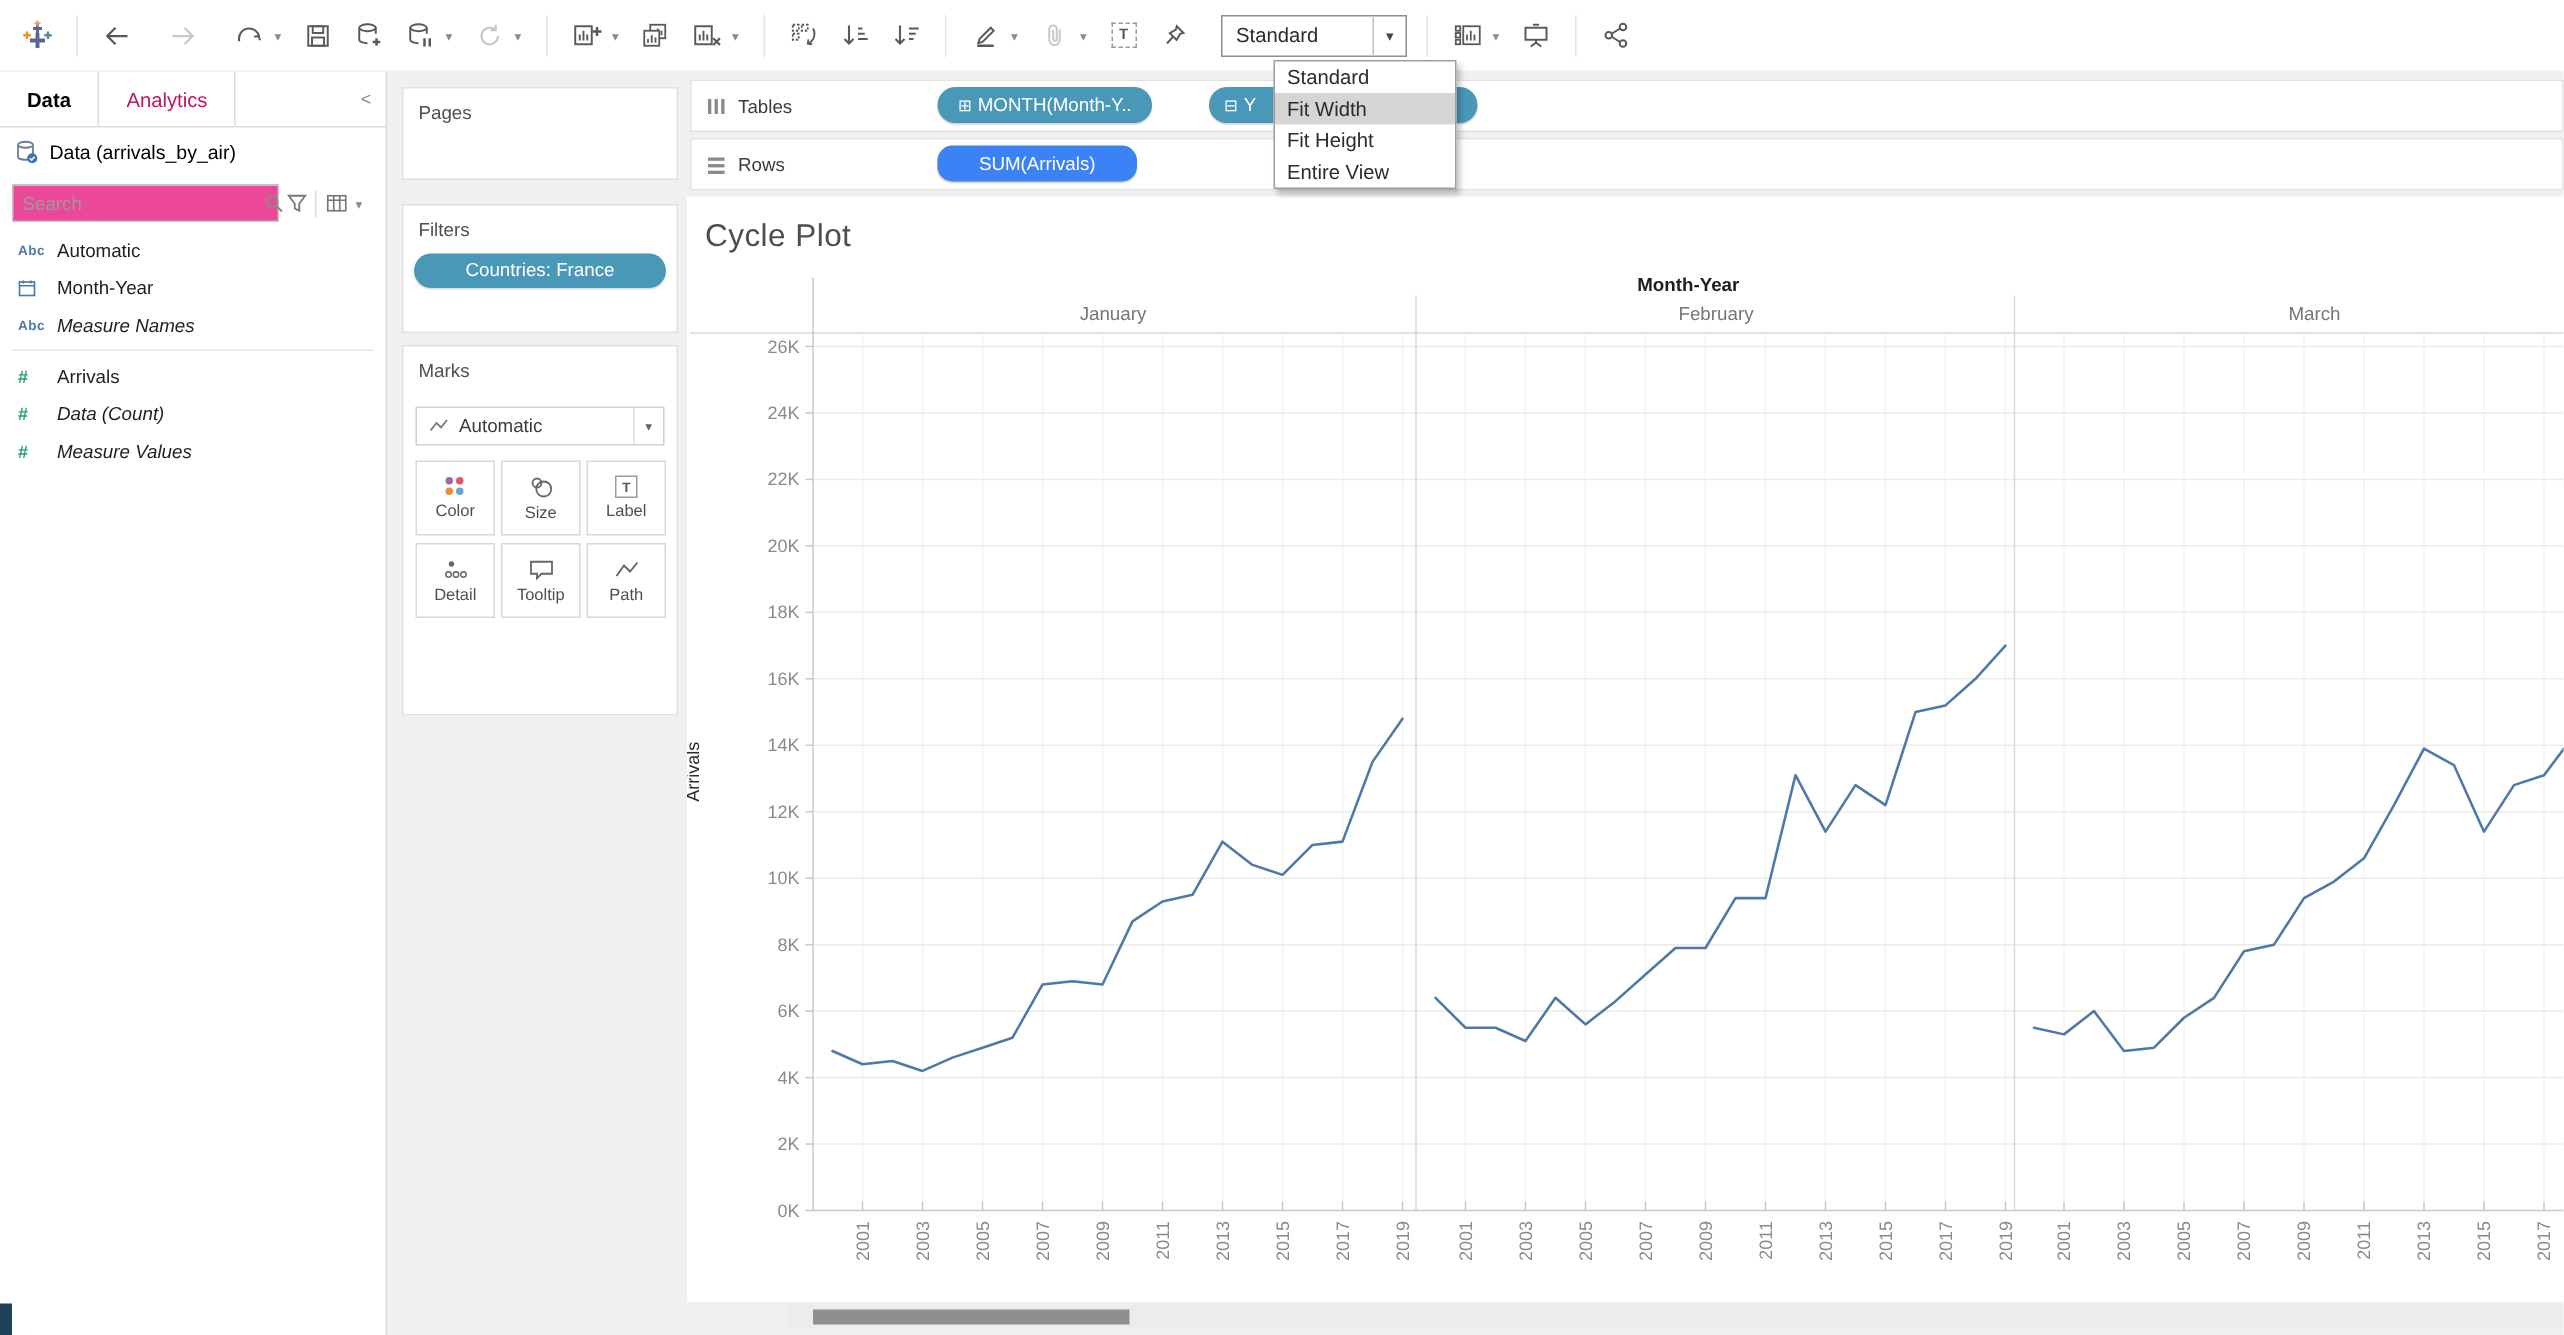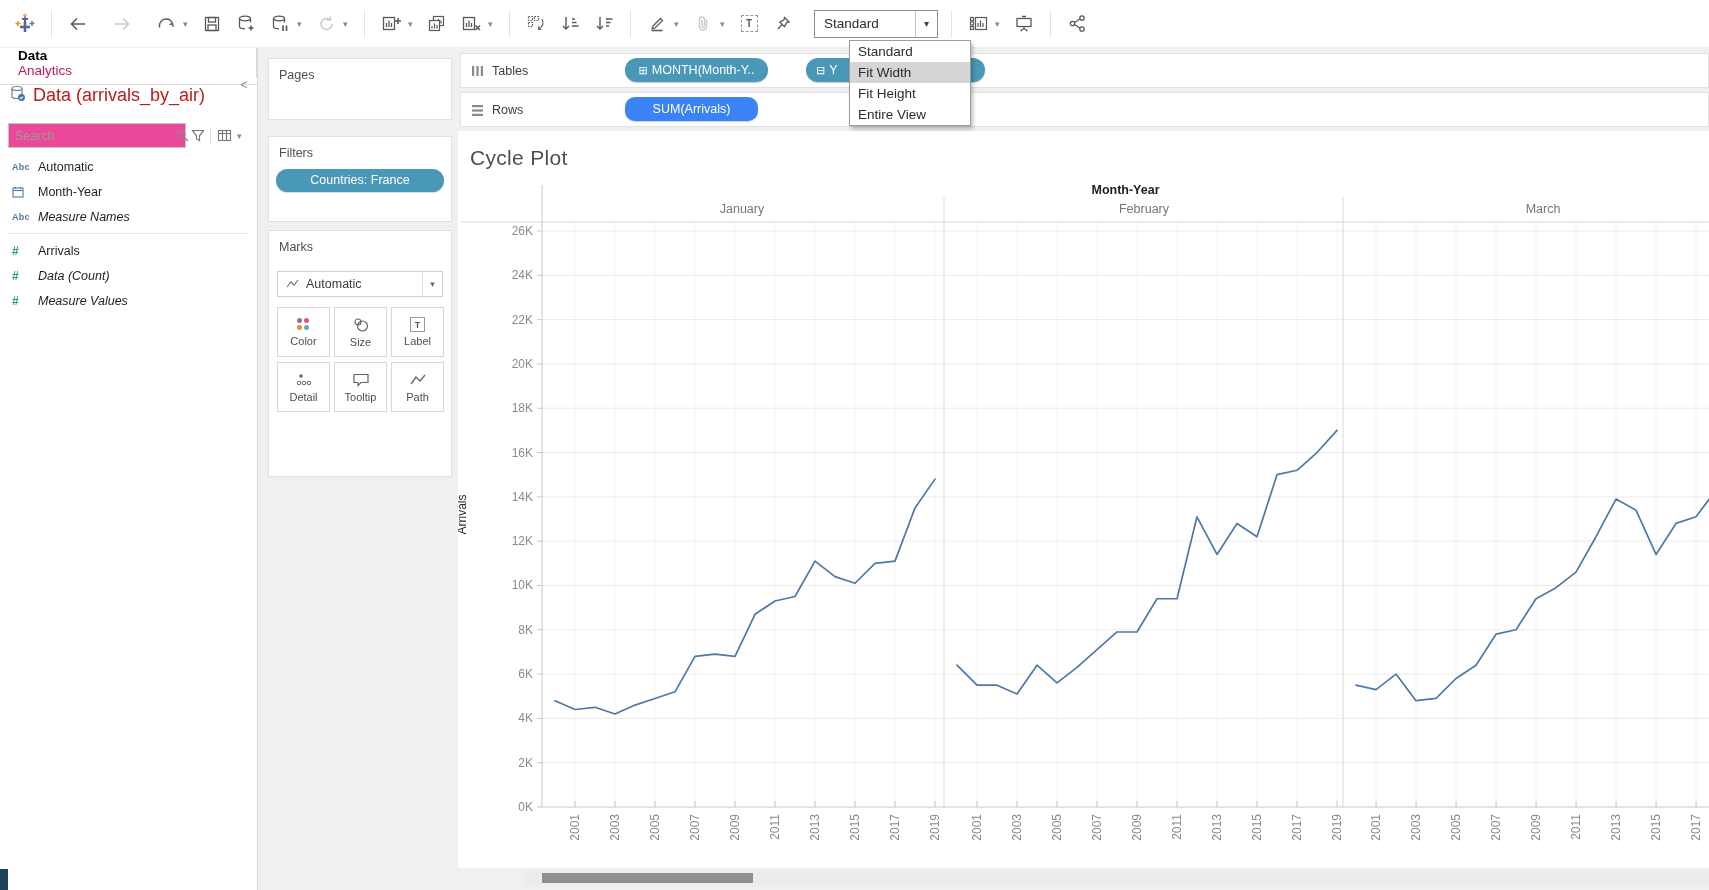--- a/index.html
+++ b/index.html
@@ -25,27 +25,27 @@
     align-items:center; justify-content:center; font-size:10px; color:#444; }
 
   .fit-menu { position:absolute; left:849px; top:40px; width:122px; background:#fff;
     border:1px solid #9d9d9d; box-shadow:2px 3px 4px rgba(0,0,0,.25); z-index:60; }
   .fit-menu .item { height:21px; line-height:21px; padding-left:8px; font-size:13.5px; color:#2b2b2b; }
   .fit-menu .item.hl { background:#d5d5d5; }
 
   
   .data-pane { position:absolute; left:0; top:48px; width:258px; height:842px; background:#fff;
     border-right:1px solid #d9d9d9; }
-  .tabs { height:37px; border-bottom:1px solid #dcdcdc; display:flex; align-items:stretch; font-size:13.5px;flex-direction:column; }
+  .tabs { height:37px; border-bottom:1px solid #dcdcdc; display:flex; align-items:stretch; font-size:13.5px; }
   .tab { padding:0 18px; display:flex; align-items:center; }
   .tab.active { font-weight:bold; color:#000; border-right:1px solid #dcdcdc; background:#fff; }
   .tab.idle { color:#be185d; border-right:1px solid #dcdcdc; }
   .collapse { margin-left:auto; width:26px; display:flex; align-items:center; justify-content:center;
     color:#8a8a8a; font-size:12px; }
-  .ds-row { height:32px; display:flex; align-items:flex-start; padding-left:10px; font-size:18px; color:#b91c1c; }
+  .ds-row { height:32px; display:flex; align-items:center; padding-left:10px; font-size:13px; color:#000000; }
   .ds-row svg { margin-right:7px; }
   .search-row { display:flex; align-items:center; padding:6px 6px 6px 8px; }
   .search-box { width:178px; height:25px; border:1px solid #c4c4c4; display:flex; align-items:center; background:#ec4899; }
   .search-box input { border:none; outline:none; flex:1; font-size:12.5px; padding-left:6px;
     font-family:"Liberation Sans",sans-serif; color:#333; background:transparent; }
   .search-box input::placeholder { color:#9b9b9b; }
   .mini-ic { display:flex; align-items:center; justify-content:center; color:#777; }
   .tables-hd { font-size:13.5px; font-weight:bold; padding:12px 0 6px 10px; color:#1e1e1e; }
   .field { height:25px; display:flex; align-items:center; padding-left:12px; font-size:12.5px; color:#1e1e1e; }
   .field .fic { width:26px; display:flex; align-items:center; }

